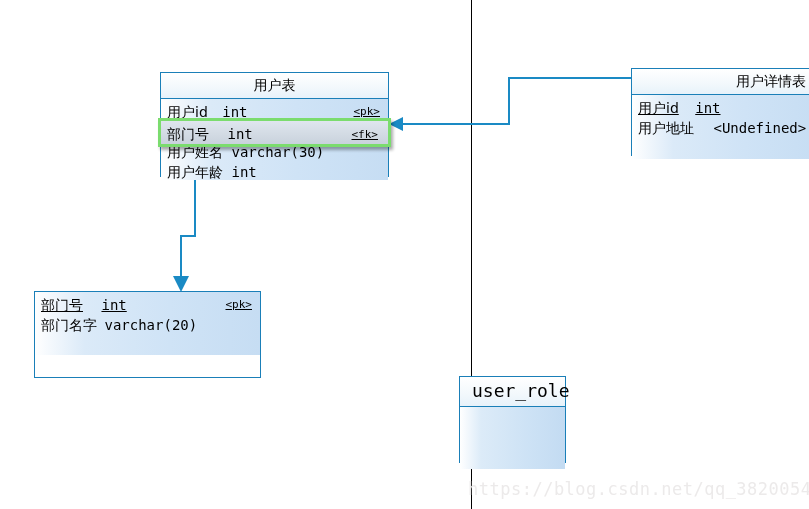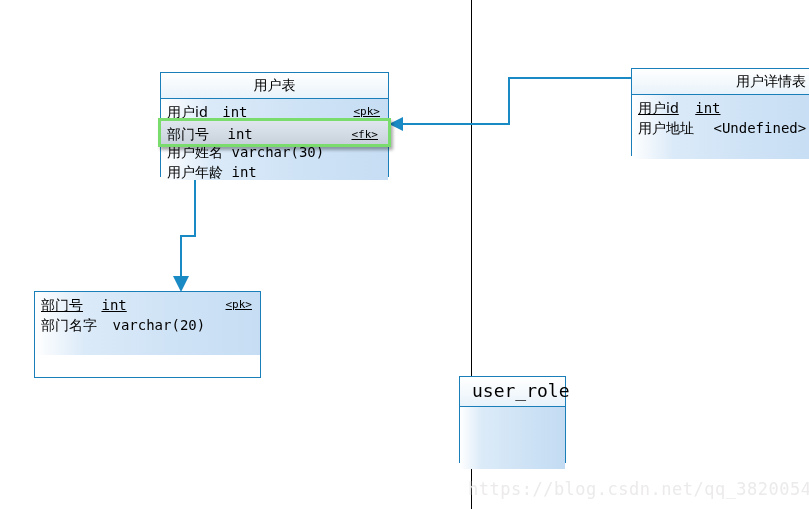--- a/index.html
+++ b/index.html
@@ -216,21 +216,21 @@
 
   <div class="entity" style="left:34px; top:291px; width:227px; height:87px;">
     <div class="entity-body" style="height:63px;">
       <div class="attr-row pk">
         <span class="attr-name">部门号</span>
         <span class="attr-type" style="margin-left:14px;">int</span>
         <span class="attr-key">&lt;pk&gt;</span>
       </div>
       <div class="attr-row">
         <span class="attr-name">部门名字</span>
-        <span class="attr-type" style="margin-left:11px;">varchar(20)</span>
+        <span class="attr-type" style="margin-left:3px;">varchar(20)</span>
       </div>
     </div>
   </div>
 
   <div class="entity" style="left:459px; top:376px; width:107px; height:87px;">
     <div class="entity-header left">user_role</div>
     <div class="entity-body plain" style="height:62px;"></div>
   </div>
 
   <div class="watermark" style="left:468px; top:479px;">https://blog.csdn.net/qq_38200548</div>

